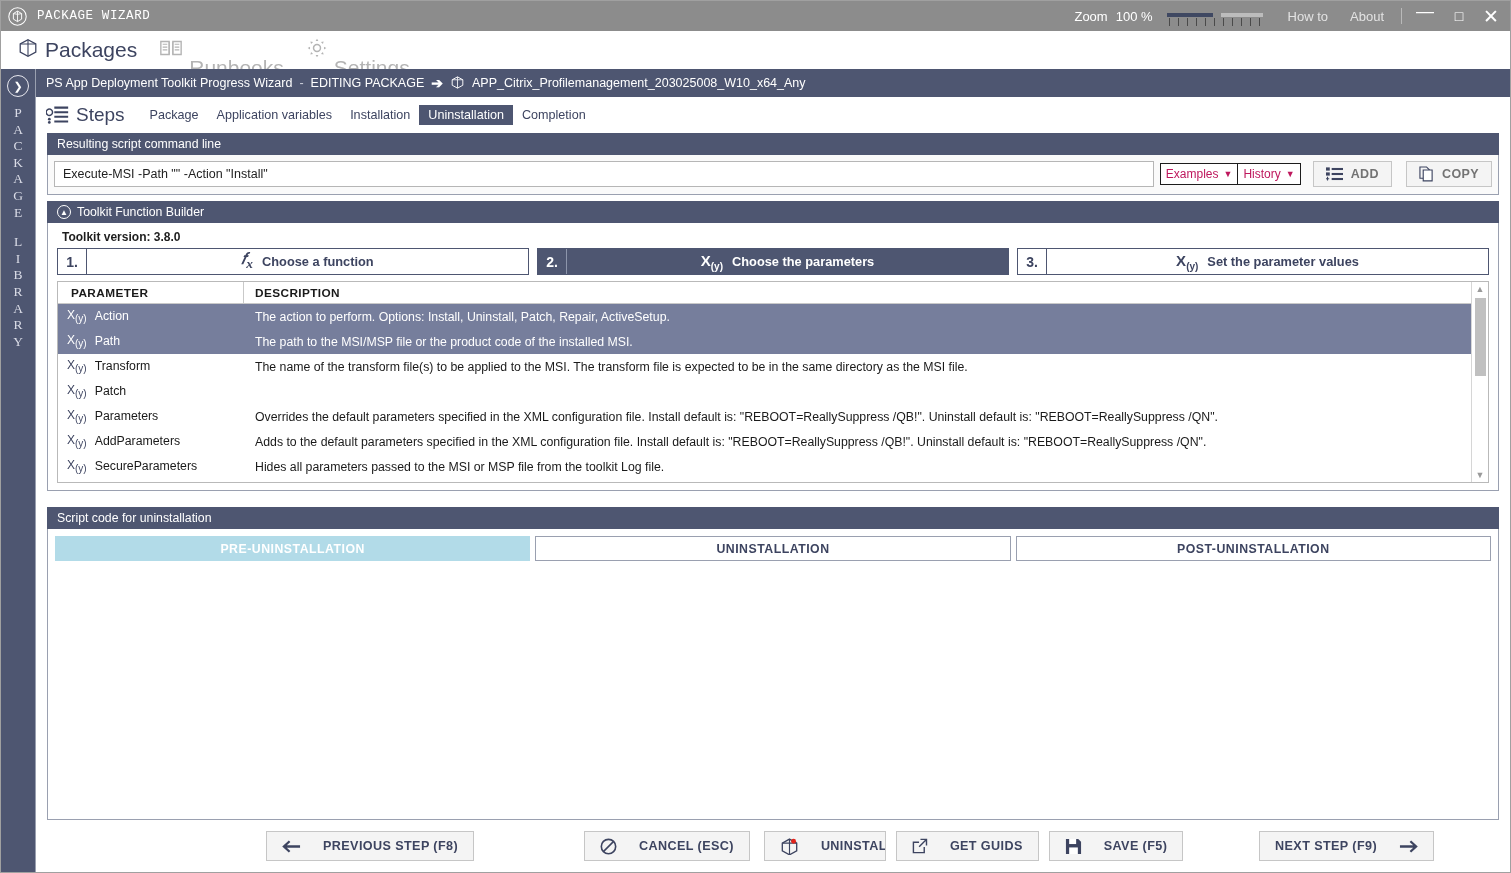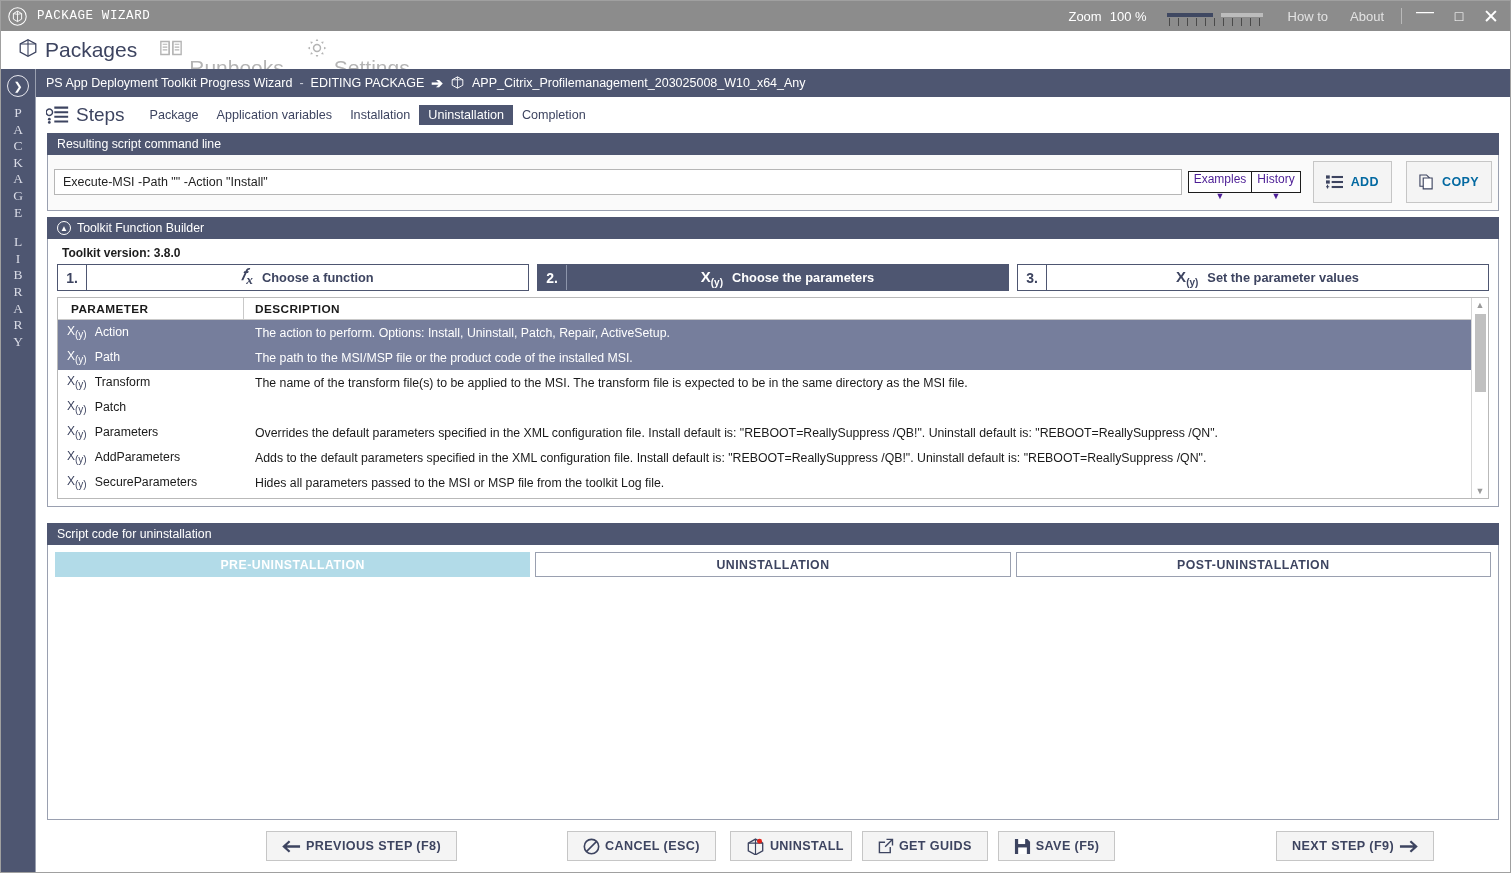--- a/index.html
+++ b/index.html
@@ -28,21 +28,21 @@
   .tb-logo { margin-left: 7px; display:flex; align-items:center; }
   .tb-title {
     font-size: 12.5px; letter-spacing: .6px;
     margin-left: 10px; color:#ffffff;font-family:Liberation Mono, monospace;
   }
   .tb-right {
     position: absolute; right: 0; top: 0; height: 30px;
     display: flex; align-items: center; gap: 0;
   }
   .tb-zoom-label { font-size: 13px; color:#fff; margin-right:8px;}
-  .tb-zoom-val { font-size: 13px; color:#fff; margin-right:20px; }
+  .tb-zoom-val { font-size: 13px; color:#fff; margin-right:14px; }
   .zoomslider { position: relative; width: 96px; height: 22px; margin-right: 14px; }
   .zs-track-dark { position:absolute; left:0; top:8px; width:46px; height:4px; background:#3f4862; }
   .zs-track-light{ position:absolute; left:54px; top:8px; width:42px; height:4px; background:#bcbcbc; }
   .zs-ticks { position:absolute; left:2px; top:13px; width:94px; height:8px;
     background-image: repeating-linear-gradient(to right, #4a4a4a 0 1px, transparent 1px 9px); }
   .tb-link { font-size: 13px; color:#e3e3e3; padding: 0 11px; }
   .tb-sep { width:1px; height:16px; background:#b9b9b9; margin:0 6px; }
   .tb-ctl { width: 34px; height:30px; display:flex; align-items:center; justify-content:center;
             color:#ffffff; font-size: 14px;}
   .tb-ctl.min { font-size: 18px; padding-bottom: 9px;}
@@ -108,28 +108,28 @@
     border:1px solid #9aa0b0; border-top:none; background:#fafafa;
     padding: 6px 6px 7px 6px; display:flex; align-items:center; gap:0;
   }
   .cmdline-input {
     flex:1; height:26px; background:#ffffff; border:1px solid #b6b6b6;
     display:flex; align-items:center; padding-left:8px; font-size:12.5px; color:#222;
     margin-right: 6px;
   }
   .dd {
     height:22px; border:1.4px solid #1c1c1c; background:#ffffff; font-size:12px;
-    display:flex; align-items:center; padding: 0 5px; gap:5px; color:#4c1d95;flex-direction:column;
+    display:flex; align-items:center; padding: 0 5px; gap:5px; color:#be185d;
   }
   .dd + .dd { border-left:none; }
   .caret { font-size: 9px; }
   .btn-plain {
-    height:42px; border:1px solid #c6c6c6; background:#f4f4f4;
+    height:26px; border:1px solid #c6c6c6; background:#f4f4f4;
     display:flex; align-items:center; gap:8px; padding:0 12px;
-    font-size:12.5px; font-weight:bold; color:#0369a1; letter-spacing:.4px;
+    font-size:12.5px; font-weight:bold; color:#737373; letter-spacing:.4px;
   }
   .btn-plain .gi { color:#3d4460; display:flex; }
   .btn-gap { width: 12px; }
 
   
   .fb-box { border:1px solid #9aa0b0; border-top:none; background:#ffffff; padding: 5px 9px 7px 9px; }
   .tkver { font-size:12px; font-weight:bold; color:#1d1d1d; margin: 2px 0 4px 5px; }
   .steps3 { display:flex; gap:8px; }
   .step3 { flex:1; display:flex; height:27px; border:1px solid #4e5671; }
   .step3 .num {
@@ -176,21 +176,21 @@
     color:#3d4460; }
   .code-tab.active { background:#b2dbe8; color:#ffffff; border-color:#b2dbe8; }
   .code-area { flex:1; border:1px solid #b2dbe8; border-top:none; margin-top:0;
     padding: 11px 0 0 98px; font-size:12.6px; color:#1a1a1a; line-height:16px; min-height:0;}
   .code-line { white-space:pre; height:16px; }
 
   
   .footer { height:52px; min-height:52px; background:#ffffff; display:flex;
             align-items:center; padding: 0 18px; }
   .fbtn { height:30px; border:1px solid #c6c6c6; background:#f4f4f4; display:flex;
-          align-items:center; gap:5px; padding:0 15px; font-size:12.6px; font-weight:bold;
+          align-items:center; gap:22px; padding:0 15px; font-size:12.6px; font-weight:bold;
           color:#3d4460; letter-spacing:.4px; overflow:hidden; }
   .fbtn .gi { display:flex; color:#3d4460; }
   .sp-sm { width:10px; } .sp-md { width:14px; }
   .spacer { flex:1; }
   .fbtn.narrow { max-width:122px; }
 </style>
 </head>
 <body>
 
 <div class="app">

